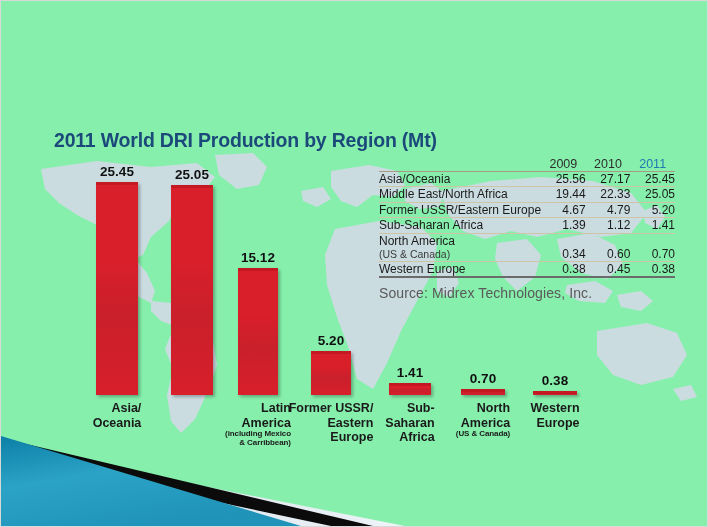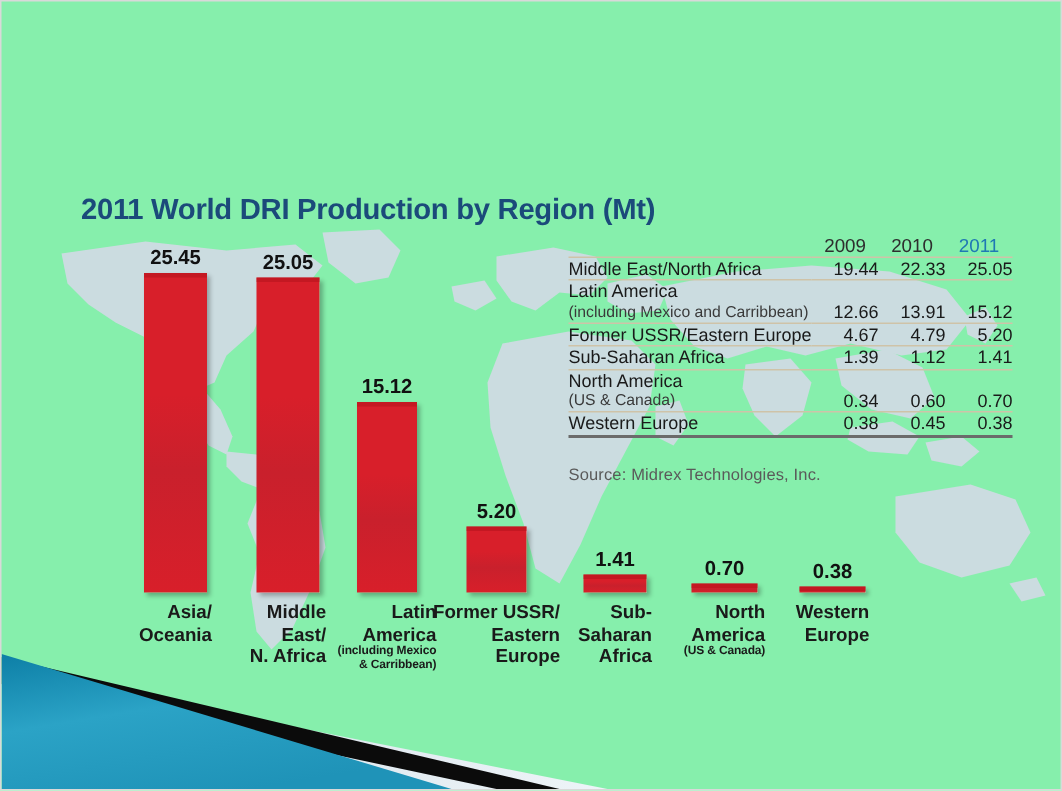--- a/index.html
+++ b/index.html
@@ -88,21 +88,21 @@
     line-height:1.25;
   }
   .num{
     font-size:12px;color:#1a1a1a;text-align:right;
     line-height:1.2;white-space:nowrap;
   }
   #table-bottom-rule{
     height:0;border-top:2px solid #6b6b6b;margin-top:0;
   }
   #source-note{
-    margin-top:19px;font-size:11px;color:#5a5a5a;
+    margin-top:7px;font-size:14px;color:#5a5a5a;
     letter-spacing:.1px;
   }
   
   #corner-deco{
     position:absolute;left:0;bottom:0;width:708px;height:110px;
   }
   #corner-deco svg{display:block;width:100%;height:100%;}
 </style>
 </head>
 <body>
@@ -153,25 +153,20 @@
         </div>
         <div class="bar-label" style="top: 220px;">
           <div>Asia/</div>
           <div>Oceania</div>
         </div>
       </div>
       <div class="bar-group" style="left: 170px; width: 42px; bottom: 76px; height: 210.652px;">
         <div class="bar-val" style="bottom: 212.652px;">25.05</div>
         <div class="bar-rect" style="height: 209.652px;">
           <div class="bar-cap"></div>
-        </div>
-        <div class="bar-label" style="top: 216.652px;">
-          <div>Middle</div>
-          <div>East/</div>
-          <div>N. Africa</div>
         </div>
       </div>
       <div class="bar-group" style="left: 237px; width: 40px; bottom: 76px; height: 127.545px;">
         <div class="bar-val" style="bottom: 129.545px;">15.12</div>
         <div class="bar-rect" style="height: 126.545px;">
           <div class="bar-cap"></div>
         </div>
         <div class="bar-label" style="top: 133.545px;">
           <div>Latin</div>
           <div>America</div>
@@ -232,31 +227,31 @@
     <table class="dt">
       <thead>
         <tr>
           <th class="th-blank"></th>
           <th class="th-year col-num">2009</th>
           <th class="th-year col-num">2010</th>
           <th class="th-year col-num accent">2011</th>
         </tr>
       </thead>
       <tbody id="dt-body">
+          <tr class="dt-row first">
+            <td class="rn"><span>Asia/Oceania</span></td>
+            <td class="num col-num">25.56</td>
+            <td class="num col-num">27.17</td>
+            <td class="num col-num">25.45</td>
+          </tr>
           <tr class="dt-row">
             <td class="rn"><span>Middle East/North Africa</span></td>
             <td class="num col-num">19.44</td>
             <td class="num col-num">22.33</td>
             <td class="num col-num">25.05</td>
-          </tr>
-          <tr class="dt-row">
-            <td class="rn"><span>Latin America</span><span class="paren">(including Mexico and Carribbean)</span></td>
-            <td class="num col-num">12.66</td>
-            <td class="num col-num">13.91</td>
-            <td class="num col-num">15.12</td>
           </tr>
           <tr class="dt-row">
             <td class="rn"><span>Former USSR/Eastern Europe</span></td>
             <td class="num col-num">4.67</td>
             <td class="num col-num">4.79</td>
             <td class="num col-num">5.20</td>
           </tr>
           <tr class="dt-row">
             <td class="rn"><span>Sub-Saharan Africa</span></td>
             <td class="num col-num">1.39</td>

